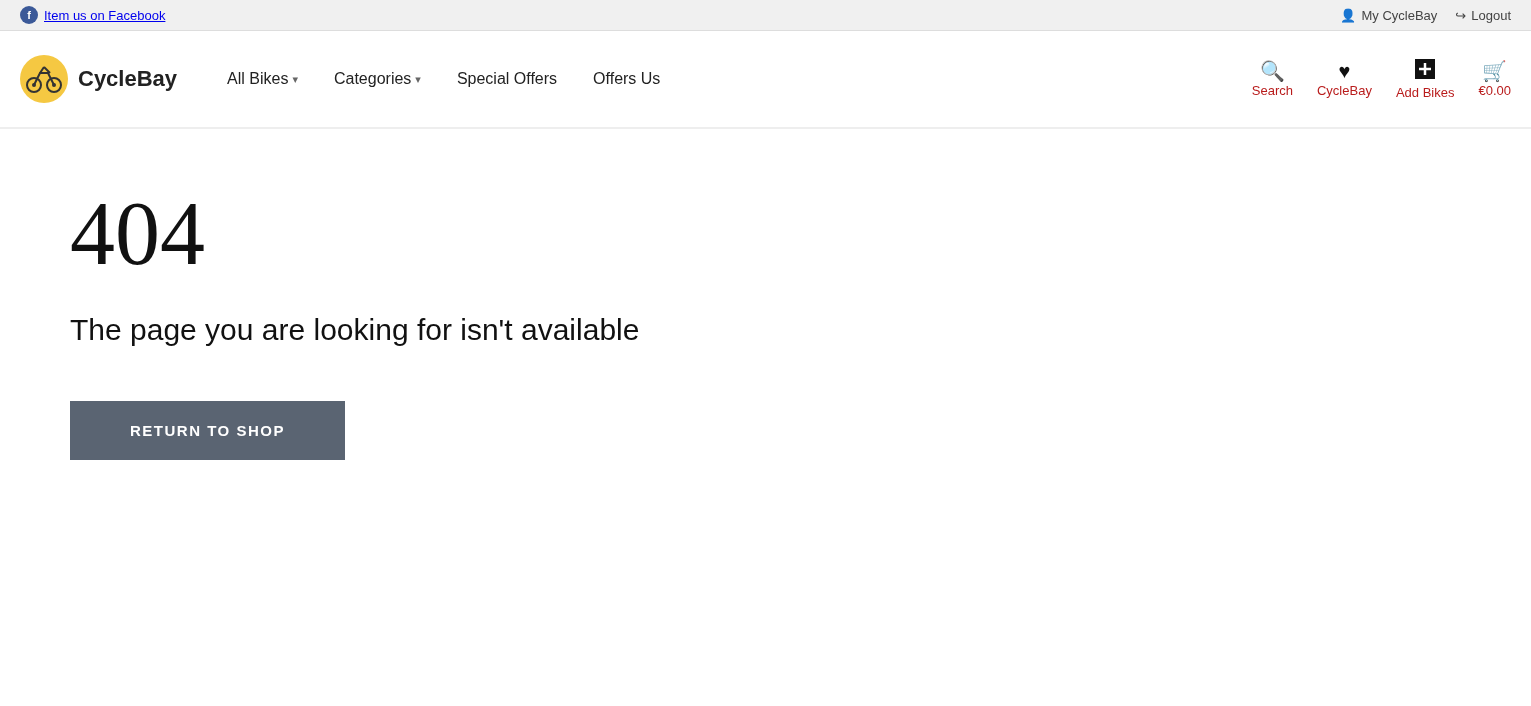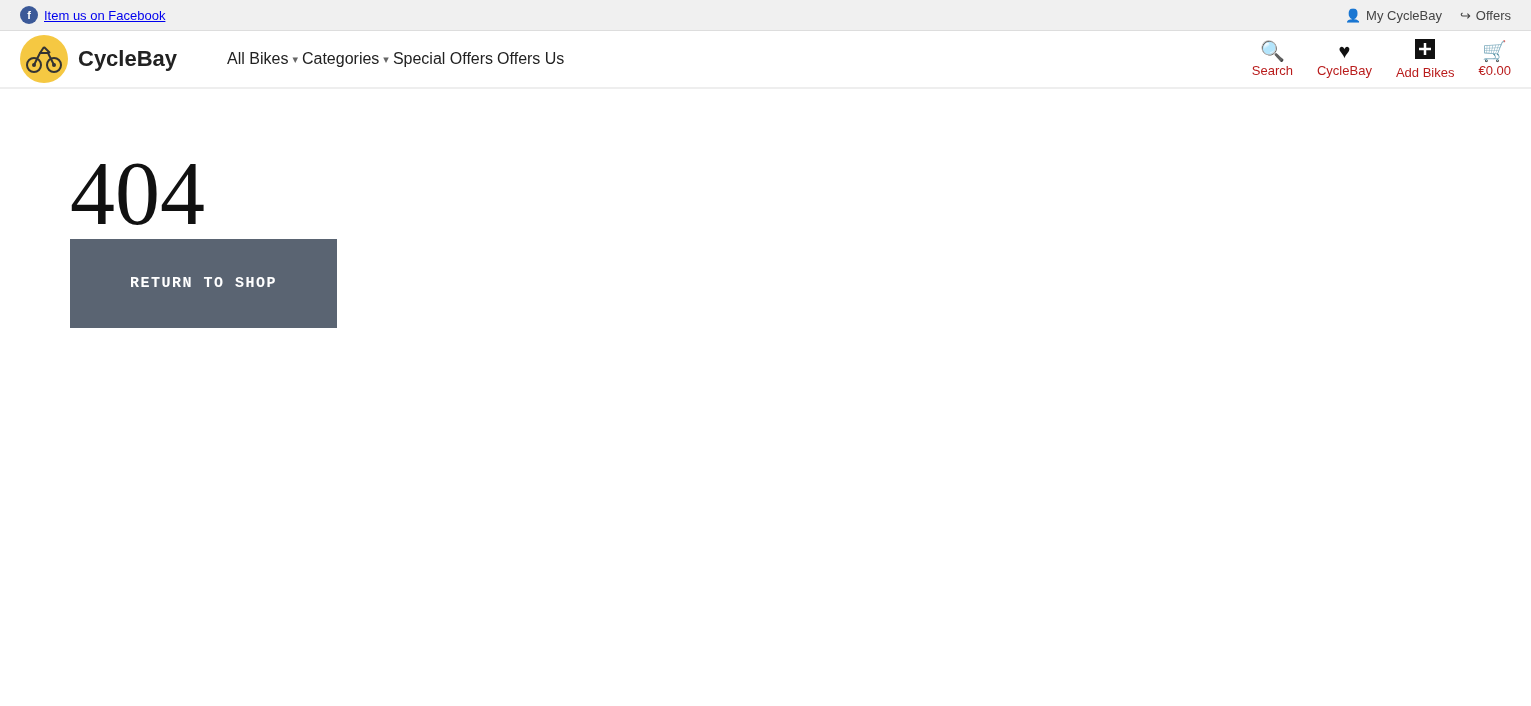--- a/index.html
+++ b/index.html
@@ -32,42 +32,42 @@
       display: flex;
       align-items: center;
       gap: 5px;
       font-size: 13px;
     }
 
     
     .navbar {
       display: flex;
       align-items: center;
-      padding: 4px 20px;
+      padding: 24px 20px;
       border-bottom: 2px solid #eee;
       gap: 30px;
     }
     .logo {
       display: flex;
       align-items: center;
       gap: 10px;
       text-decoration: none;
       color: #222;
       font-size: 22px;
       font-weight: bold;
       margin-right: 20px;
     }
     .logo-icon {
       width: 48px;
       height: 48px;
     }
     .nav-links {
       display: flex;
       align-items: flex-end;
-      gap: 4px;
+      gap: 36px;
       flex: 1;
     }
     .nav-link {
       text-decoration: none;
       color: #222;
       font-size: 16px;
       display: flex;
       align-items: center;
       gap: 4px;
       white-space: nowrap;
@@ -103,41 +103,41 @@
 
     
     .main-content {
       padding: 60px 70px;
     }
     .error-code {
       font-size: 90px;
       font-weight: 300;
       color: #111;
       line-height: 1;
+      margin-bottom: 30px;
       font-family: 'Georgia', serif;
     }
     .error-message {
       font-size: 30px;
       font-weight: 400;
       color: #111;
       line-height: 1.4;
       margin-bottom: 50px;
       max-width: 620px;
     }
     .return-btn {
       background: #5a6472;
       color: #fff;
       border: none;
-      padding: 36px 60px;
+      padding: 21px 60px;
       font-size: 15px;
       font-weight: 600;
       letter-spacing: 1.5px;
       cursor: pointer;
       text-transform: uppercase;
-      font-family: Liberation Mono, monospace;
     }
 
     
     .fb-icon {
       width: 18px;
       height: 18px;
       border-radius: 50%;
       background: #3b5998;
       display: inline-flex;
       align-items: center;
@@ -156,21 +156,21 @@
     <span class="fb-icon">f</span>
     <a href="#">Item us on Facebook</a>
   </div>
   <div class="top-bar-right">
     <a href="#">
       <span>👤</span>
       <span>My CycleBay</span>
     </a>
     <a href="#">
       <span>↪</span>
-      <span>Offers</span>
+      <span>Logout</span>
     </a>
   </div>
 </div>
 
 <nav class="navbar">
   <a href="#" class="logo">
     <svg class="logo-icon" viewBox="0 0 48 48" xmlns="http://www.w3.org/2000/svg">
       <circle cx="24" cy="24" r="24" fill="#f5c842"></circle>
       <circle cx="14" cy="30" r="7" fill="none" stroke="#333" stroke-width="2"></circle>
       <circle cx="34" cy="30" r="7" fill="none" stroke="#333" stroke-width="2"></circle>
@@ -221,14 +221,15 @@
     </a>
     <a href="#" class="nav-action">
       <span class="nav-action-icon">🛒</span>
       <span class="nav-action-label">€0.00</span>
     </a>
   </div>
 </nav>
 
 <div class="main-content">
   <div class="error-code">404</div>
+  <div class="error-message">The page you are looking for isn't available</div>
   <button class="return-btn">RETURN TO SHOP</button>
 </div>
 
 </body></html>

